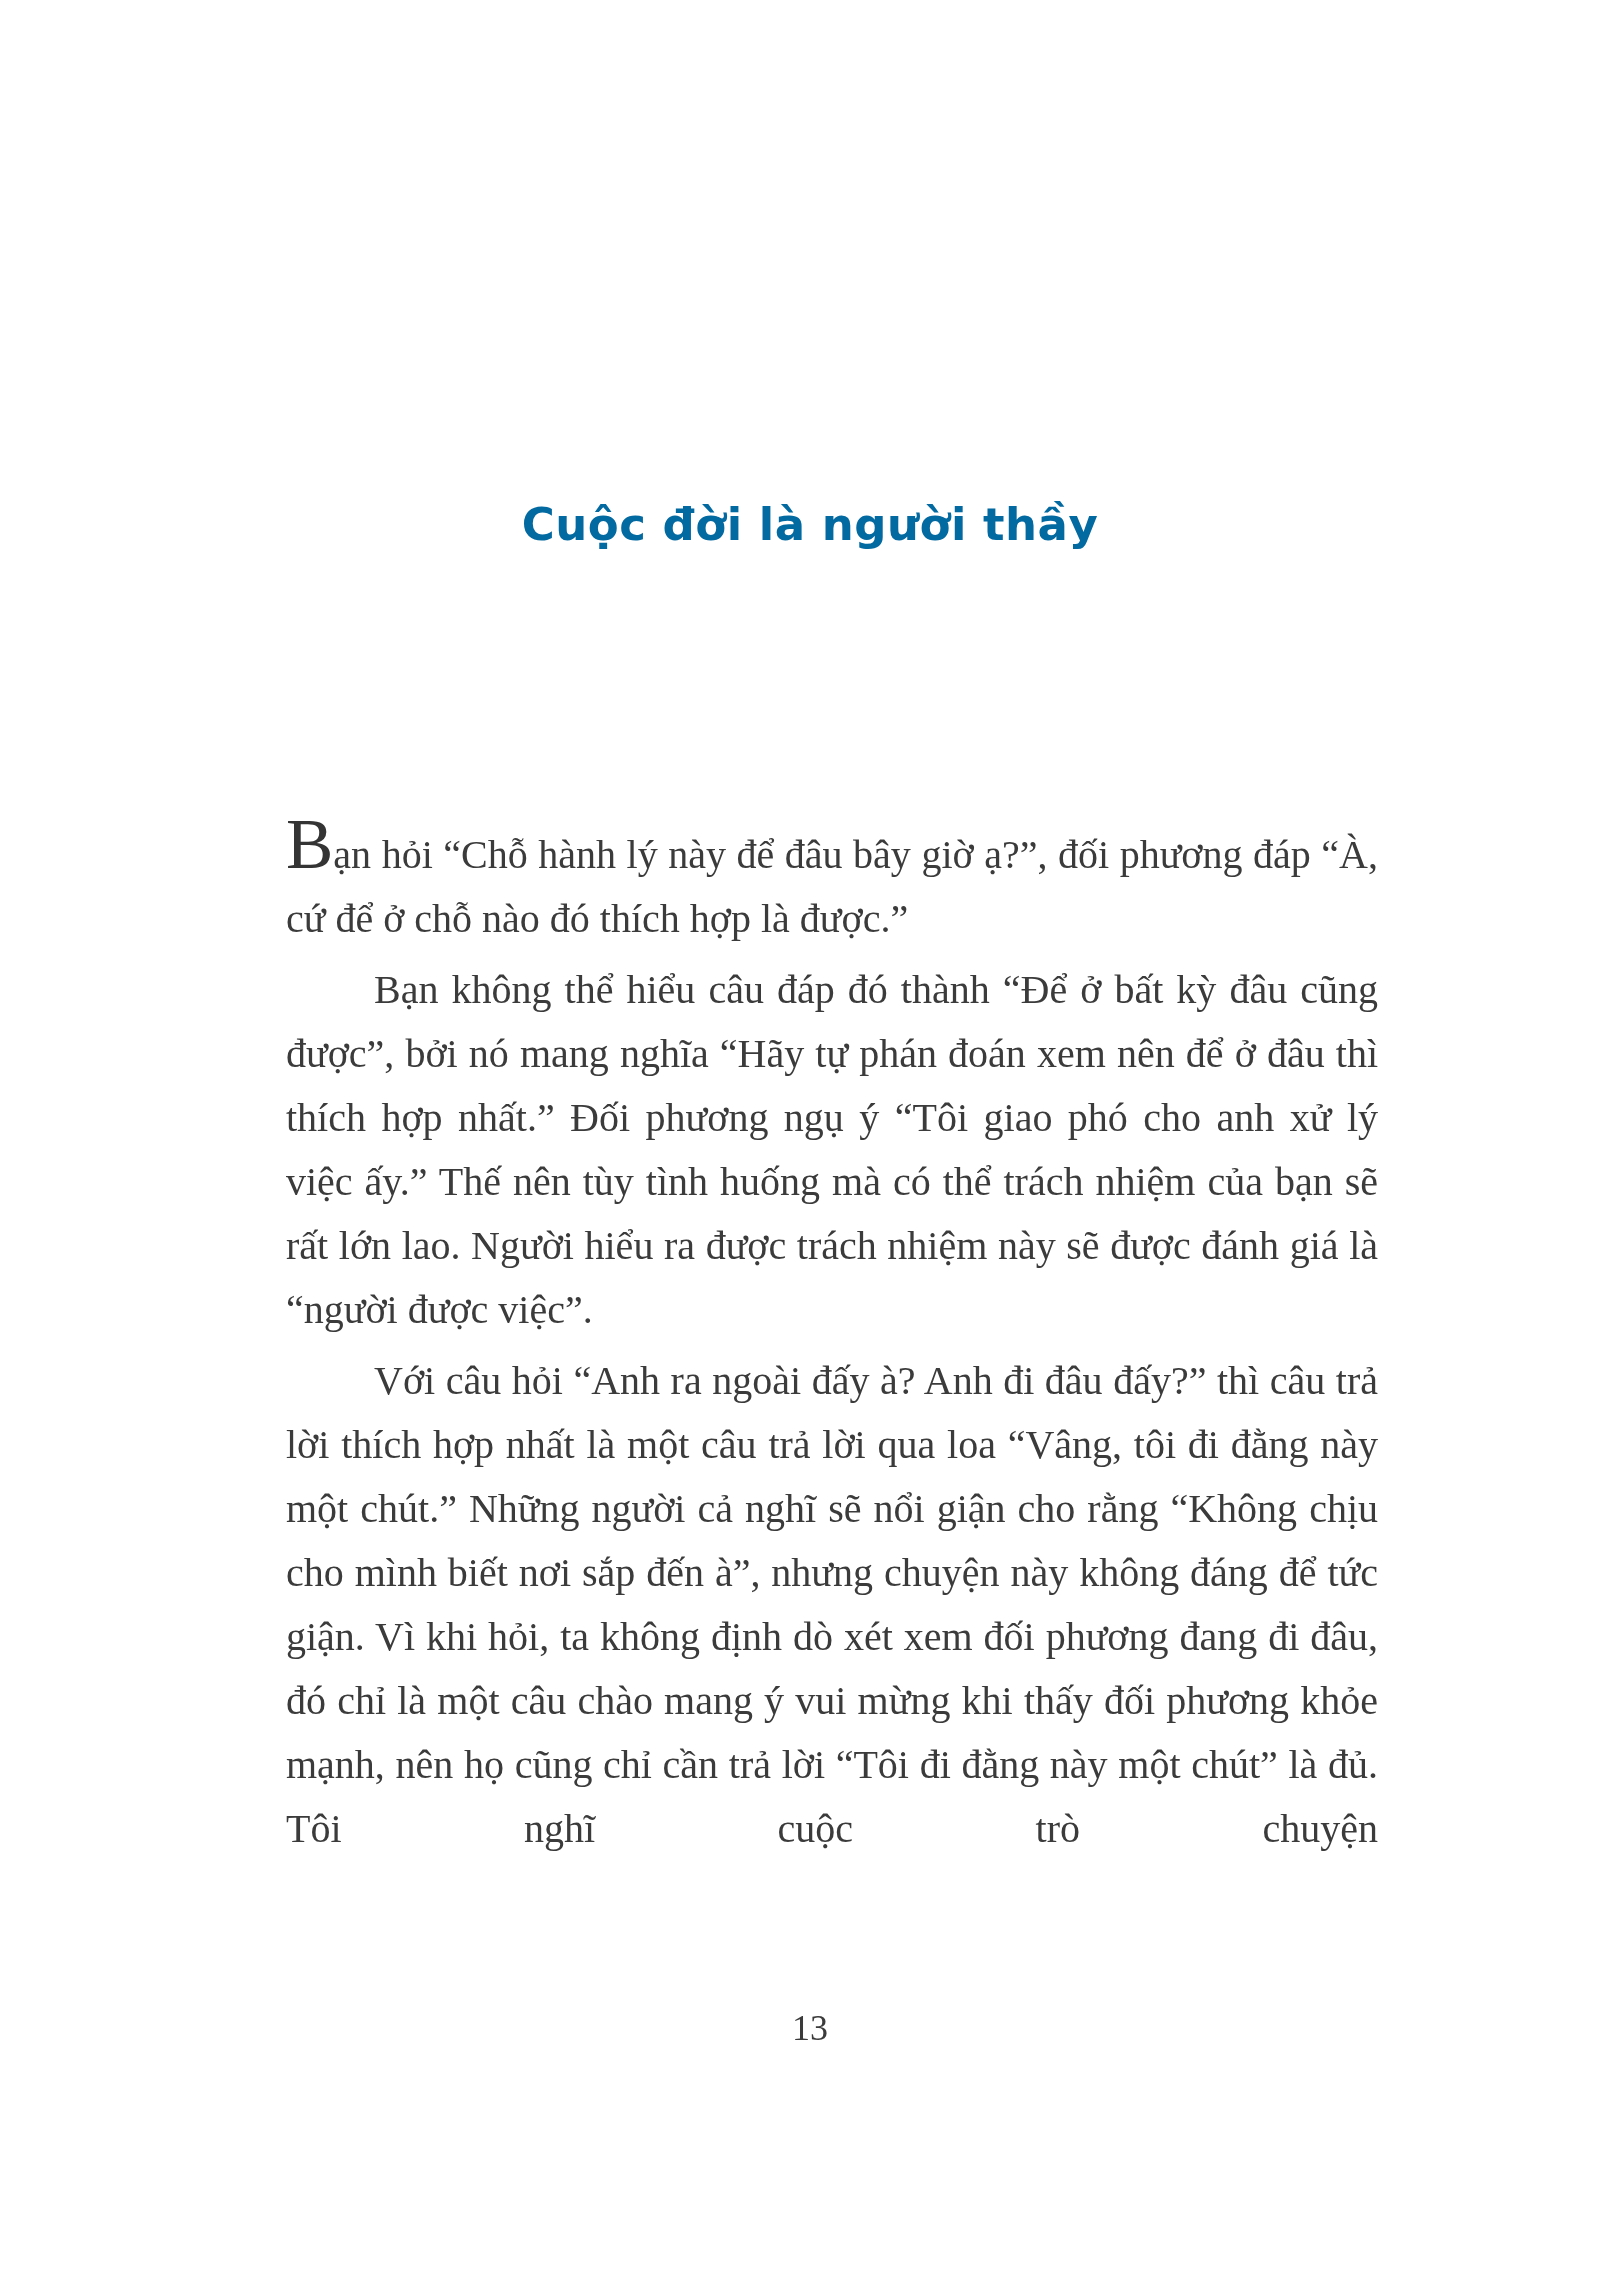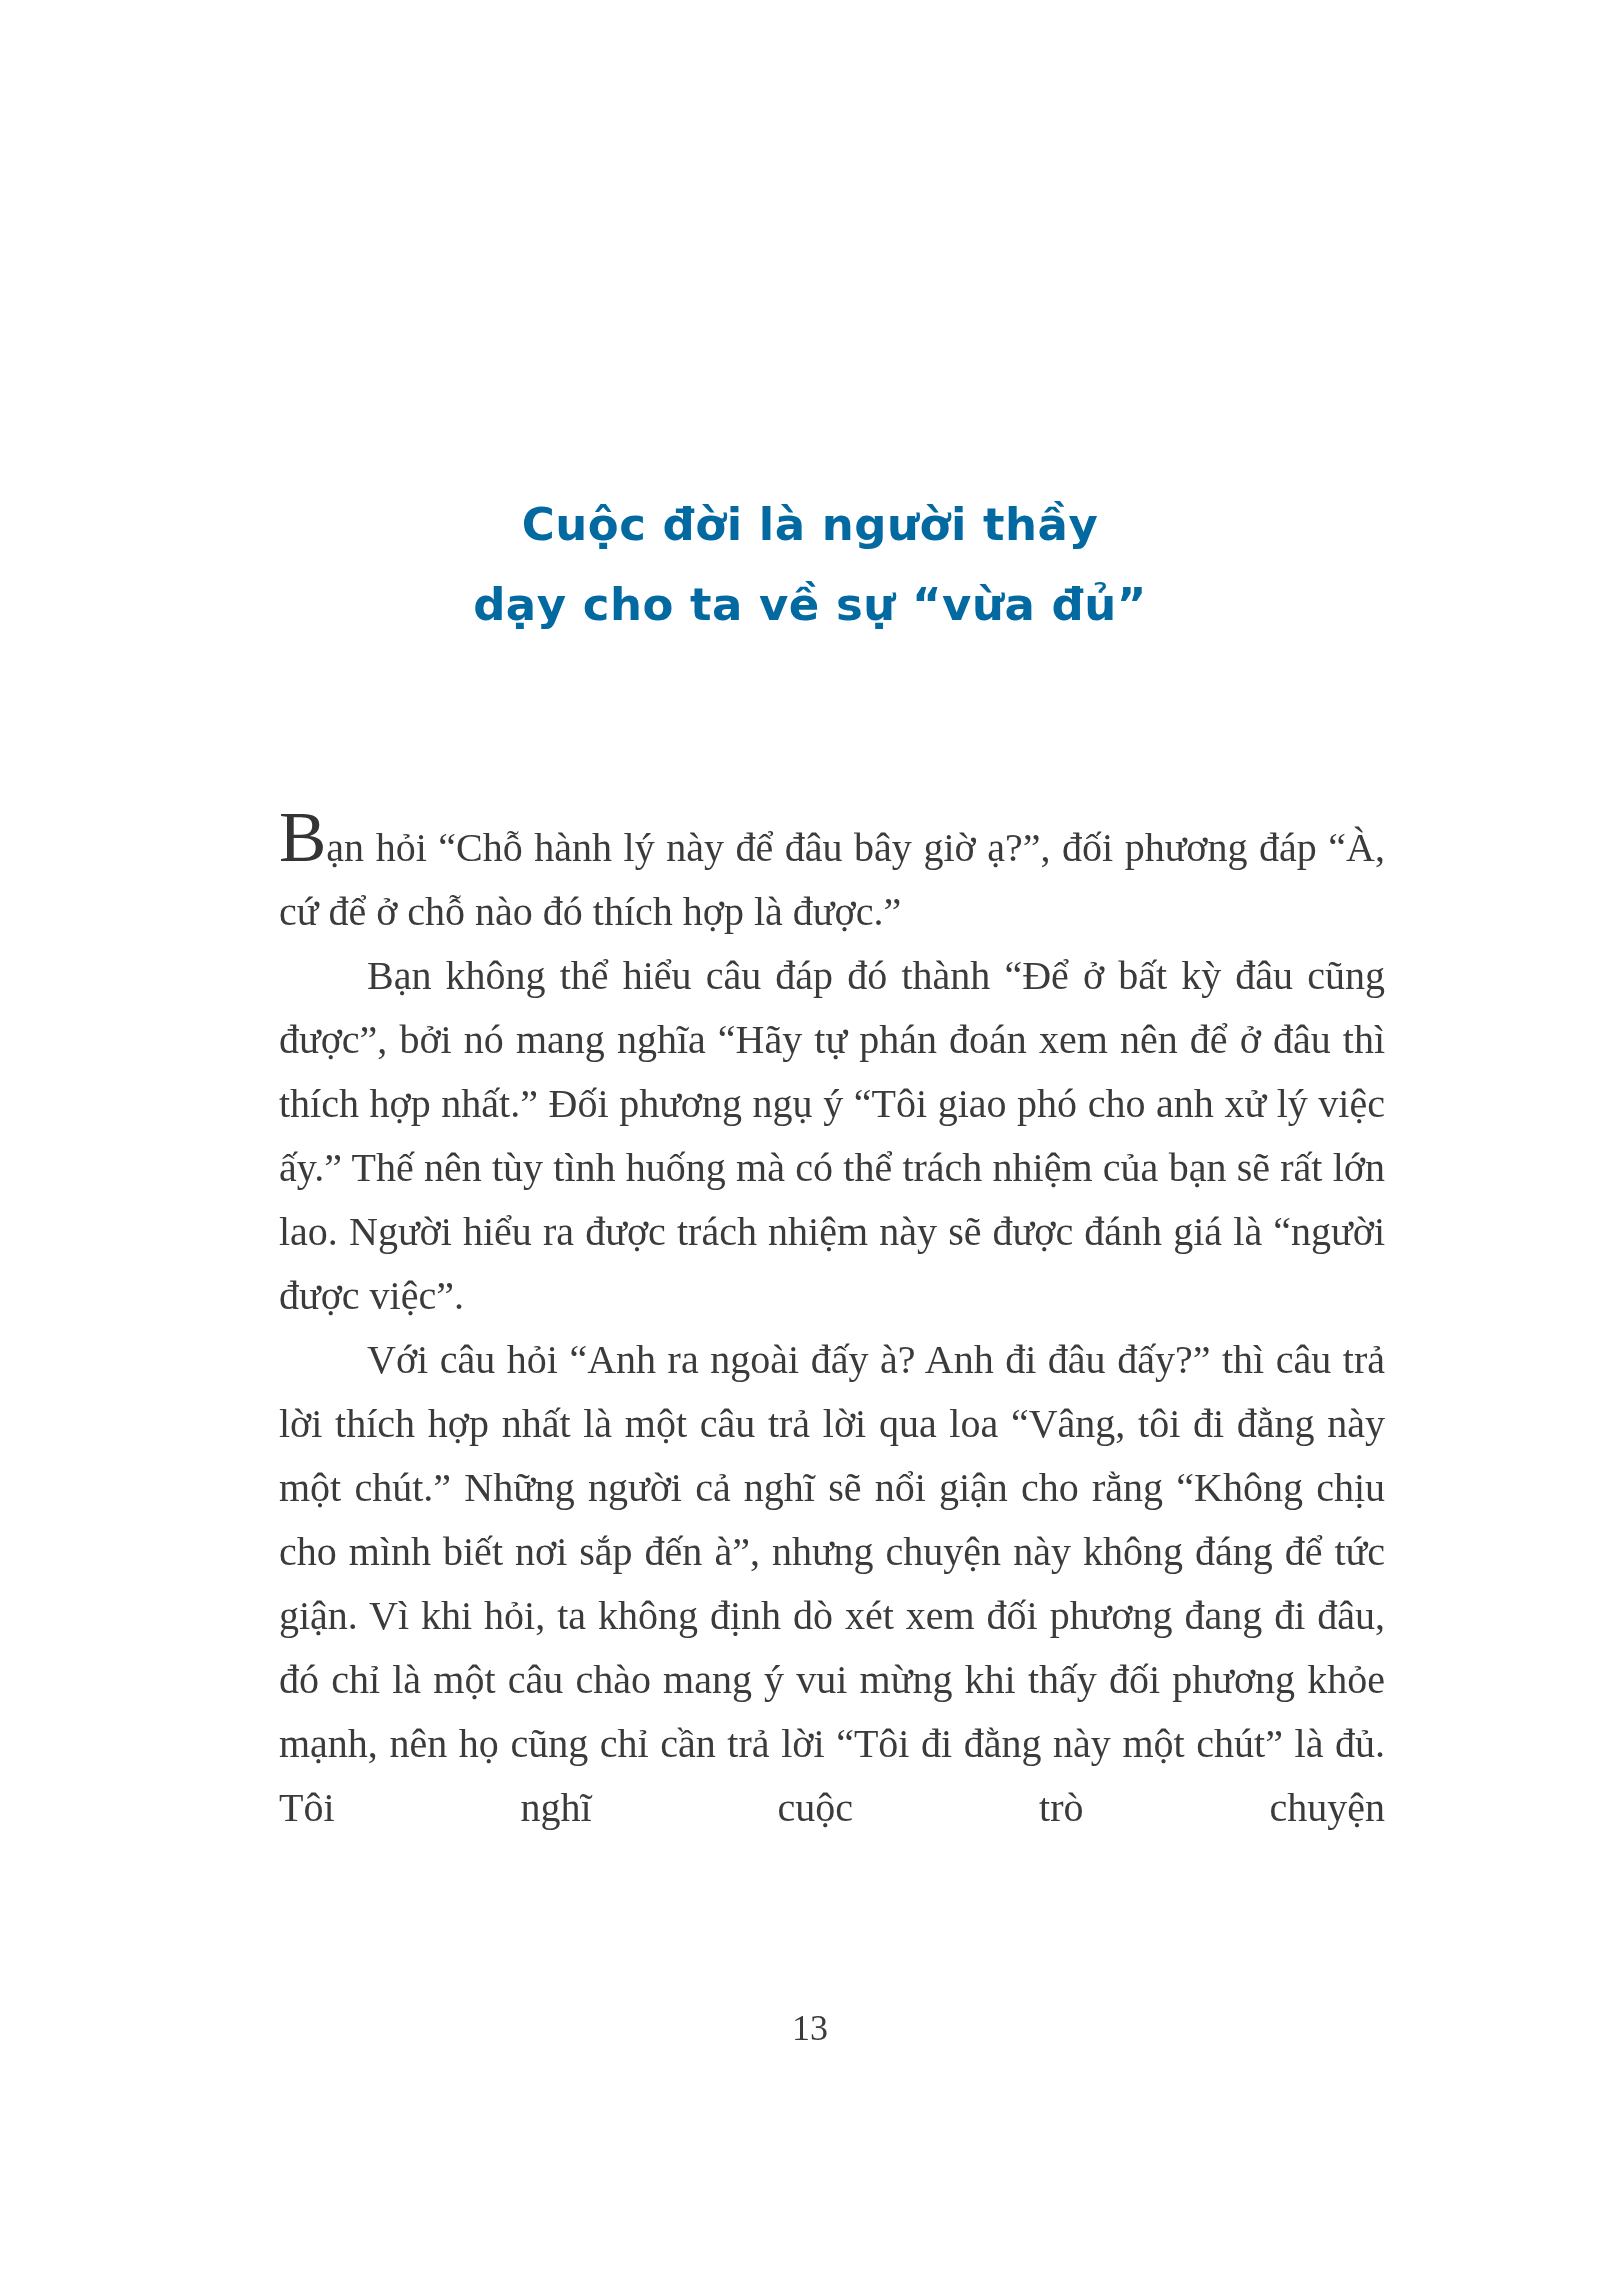--- a/index.html
+++ b/index.html
@@ -33,21 +33,21 @@
     position: absolute;
     top: 816px;
     left: 279px;
     width: 1106px;
     font-size: 40px;
     line-height: 64px;
     text-align: justify;
     color: #3b3b3b;
   }
   .body-text p {
-    margin: 0;
+    margin: 7px;
     padding: 0;
     text-indent: 88px;
   }
   .body-text p.first-para {
     text-indent: 0;
   }
   .body-text p.continues {
     text-align-last: justify;
   }
   .dropcap {
@@ -66,21 +66,20 @@
     color: #3b3b3b;
   }
 </style>
 </head>
 <body>
 
 <div class="page">
 
   <div class="chapter-title">
     <div>Cuộc đời là người thầy</div>
-    <div>dạy cho ta về sự “vừa đủ”</div>
   </div>
 
   <div class="body-text">
     <p class="first-para"><span class="dropcap">B</span><span>ạn hỏi “Chỗ hành lý này để đâu bây giờ ạ?”, đối phương đáp “À, cứ để ở chỗ nào đó thích hợp là được.”</span></p>
     <p>Bạn không thể hiểu câu đáp đó thành “Để ở bất kỳ đâu cũng được”, bởi nó mang nghĩa “Hãy tự phán đoán xem nên để ở đâu thì thích hợp nhất.” Đối phương ngụ ý “Tôi giao phó cho anh xử lý việc ấy.” Thế nên tùy tình huống mà có thể trách nhiệm của bạn sẽ rất lớn lao. Người hiểu ra được trách nhiệm này sẽ được đánh giá là “người được việc”.</p>
     <p class="continues">Với câu hỏi “Anh ra ngoài đấy à? Anh đi đâu đấy?” thì câu trả lời thích hợp nhất là một câu trả lời qua loa “Vâng, tôi đi đằng này một chút.” Những người cả nghĩ sẽ nổi giận cho rằng “Không chịu cho mình biết nơi sắp đến à”, nhưng chuyện này không đáng để tức giận. Vì khi hỏi, ta không định dò xét xem đối phương đang đi đâu, đó chỉ là một câu chào mang ý vui mừng khi thấy đối phương khỏe mạnh, nên họ cũng chỉ cần trả lời “Tôi đi đằng này một chút” là đủ. Tôi nghĩ cuộc trò chuyện</p>
   </div>
 
   <div class="page-number">13</div>
 

